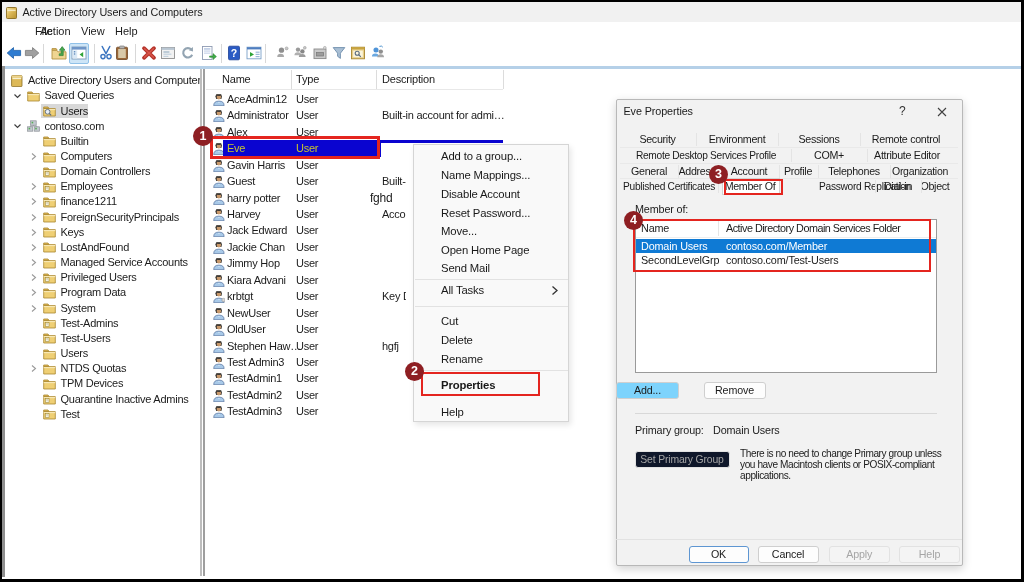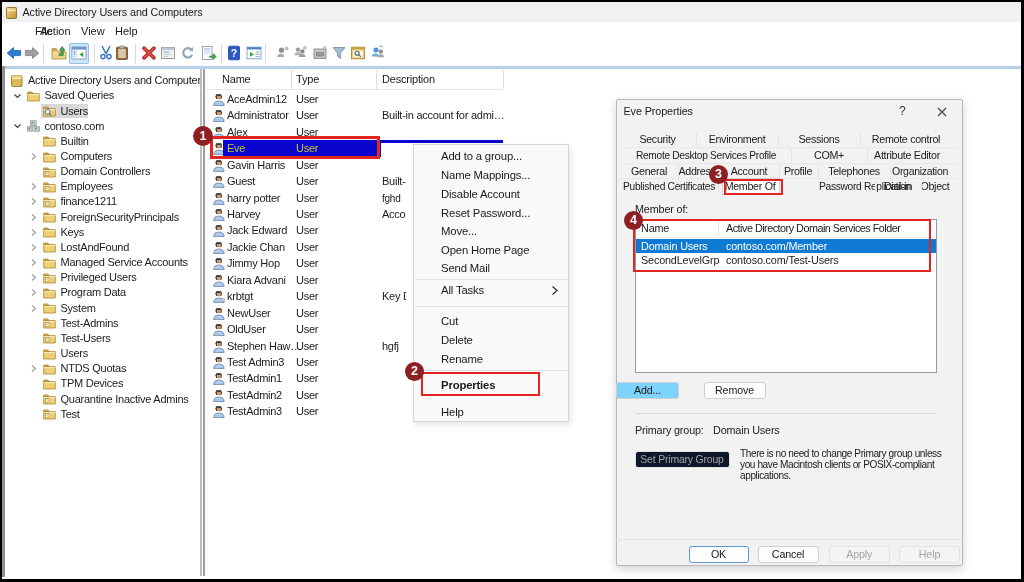--- a/index.html
+++ b/index.html
@@ -404,21 +404,21 @@
 <div class="a txt" style="left:382px;top:174.05px;height:15px;line-height:15px;font-size:11px;letter-spacing:-0.25px;">Built-in</div>
 <svg class="a" style="left:212.5px;top:191.5px" width="12" height="13" viewBox="0 0 12 13">
     <path d="M3.2 1.2 h5 l0.8 2.2 -0.6 2.6 h-5.2 l-0.8 -2.4z" fill="#3f3b36"></path>
     <path d="M5.9 1.8 q2.2 0 2.2 2.2 q0 2.4 -2.2 2.4 q-2.2 0 -2.2 -2.4 q0 -2.2 2.2 -2.2z" fill="#c9996b"></path>
     <path d="M3.7 2.6 q2.2 1 4.4 0 l-0.3 -1.2 h-3.8z" fill="#3f3b36"></path>
     <path d="M0.7 12.7 q-0.1 -4.6 5.2 -4.6 q5.3 0 5.2 4.6z" fill="#a8c9e8" stroke="#56719c" stroke-width="0.7"></path>
     <path d="M4.6 8.4 q1.3 1 2.8 0 l-1.4 1.6z" fill="#e8f0f8"></path>
   </svg>
 <div class="a txt" style="left:227px;top:190.5px;height:15px;line-height:15px;font-size:11px;letter-spacing:-0.25px;">harry potter</div>
 <div class="a txt" style="left:296px;top:190.5px;height:15px;line-height:15px;font-size:11px;letter-spacing:-0.25px;">User</div>
-<div class="a txt" style="left:382px;top:190.5px;height:15px;line-height:15px;font-size:10px;letter-spacing:-0.25px;">fghd</div>
+<div class="a txt" style="left:370px;top:190.5px;height:15px;line-height:15px;font-size:12px;letter-spacing:-0.25px;">fghd</div>
 <svg class="a" style="left:212.5px;top:207.95px" width="12" height="13" viewBox="0 0 12 13">
     <path d="M3.2 1.2 h5 l0.8 2.2 -0.6 2.6 h-5.2 l-0.8 -2.4z" fill="#3f3b36"></path>
     <path d="M5.9 1.8 q2.2 0 2.2 2.2 q0 2.4 -2.2 2.4 q-2.2 0 -2.2 -2.4 q0 -2.2 2.2 -2.2z" fill="#c9996b"></path>
     <path d="M3.7 2.6 q2.2 1 4.4 0 l-0.3 -1.2 h-3.8z" fill="#3f3b36"></path>
     <path d="M0.7 12.7 q-0.1 -4.6 5.2 -4.6 q5.3 0 5.2 4.6z" fill="#a8c9e8" stroke="#56719c" stroke-width="0.7"></path>
     <path d="M4.6 8.4 q1.3 1 2.8 0 l-1.4 1.6z" fill="#e8f0f8"></path>
   </svg>
 <div class="a txt" style="left:227px;top:206.95px;height:15px;line-height:15px;font-size:11px;letter-spacing:-0.25px;">Harvey</div>
 <div class="a txt" style="left:296px;top:206.95px;height:15px;line-height:15px;font-size:11px;letter-spacing:-0.25px;">User</div>
 <div class="a txt" style="left:382px;top:206.95px;height:15px;line-height:15px;font-size:11px;letter-spacing:-0.25px;">Account</div>

